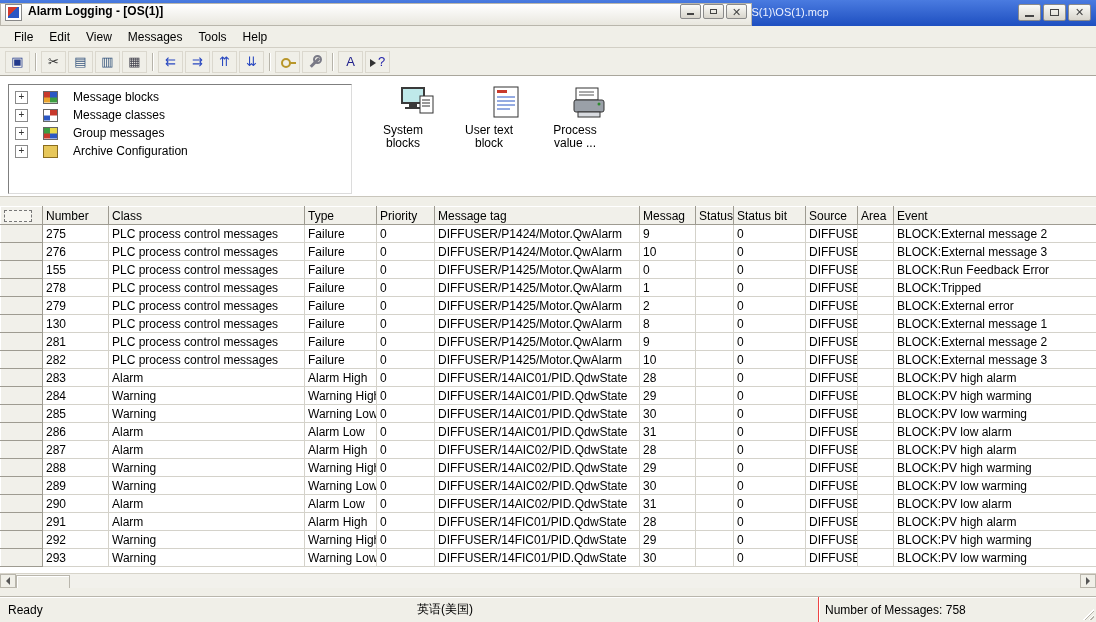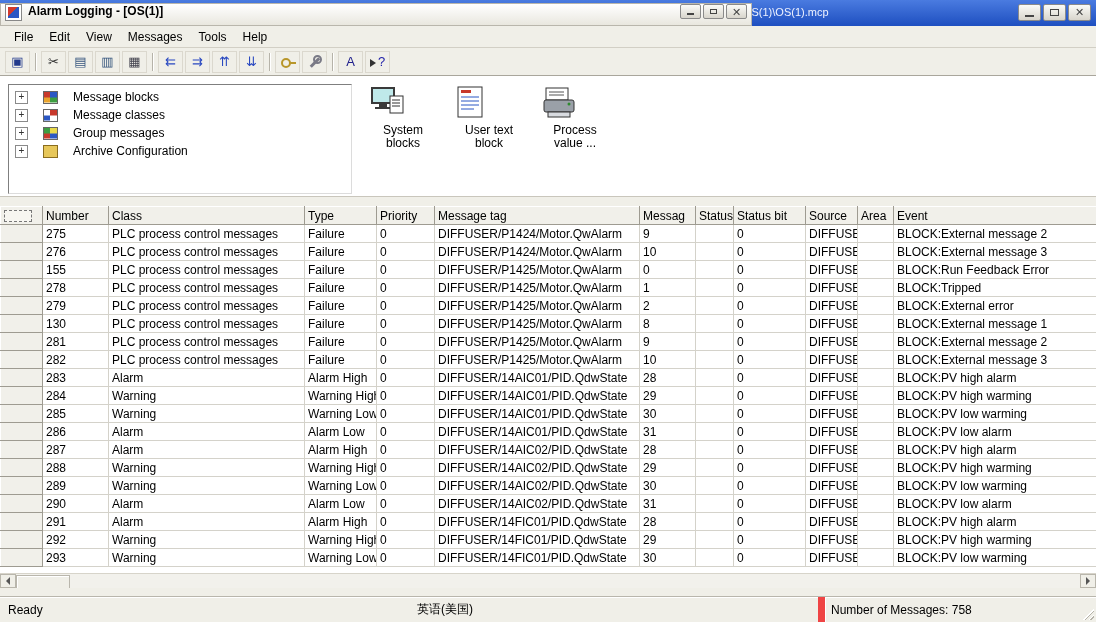--- a/index.html
+++ b/index.html
@@ -67,21 +67,21 @@
       display:inline-flex;align-items:center;justify-content:center;}
   .expander::before{content:"+";font-size:10px;line-height:1;color:#333;}
   .ticon{width:15px;height:13px;display:inline-block;flex:none;
       background-size:100% 50%;background-repeat:no-repeat;background-position:top,bottom;border:1px solid #666;box-sizing:border-box;}
   .ti0{background-image:linear-gradient(90deg,#c8392c 50%,#2b57c4 50%),linear-gradient(90deg,#e9a42d 50%,#3c9e41 50%);}
   .ti1{background-image:linear-gradient(90deg,#ffffff 50%,#c8392c 50%),linear-gradient(90deg,#2b57c4 50%,#ffffff 50%);}
   .ti2{background-image:linear-gradient(90deg,#3c9e41 50%,#e9d94a 50%),linear-gradient(90deg,#c8392c 50%,#2b57c4 50%);}
   .ti3{background-image:none;background-color:#e7c75a;border-color:#8a6d1f;}
 
   .blocks-panel{position:absolute;left:370px;top:6px;display:flex;gap:20px;}
-  .block-item{width:66px;display:flex;flex-direction:column;align-items:flex-start;cursor:default;}
+  .block-item{width:66px;display:flex;flex-direction:column;align-items:flex-end;cursor:default;}
   .bicon{height:38px;display:flex;align-items:flex-end;justify-content:center;}
   .blabel{margin-top:4px;font-size:12px;line-height:13px;text-align:center;}
 
   
   .table-area{position:absolute;left:0;top:206px;width:1096px;height:367px;overflow:hidden;background:#fff;}
   table{border-collapse:collapse;table-layout:fixed;width:1096px;font-size:12px;}
   th,td{overflow:hidden;white-space:nowrap;padding:1px 3px;height:18px;box-sizing:border-box;
       text-align:left;font-weight:normal;}
   th{background:#f1f0ea;border-right:1px solid #9e9b91;border-bottom:1px solid #9e9b91;
       border-top:1px solid #fff;border-left:1px solid #fff;}
@@ -102,21 +102,21 @@
   .scroll-track{flex:1;}
   .below-scroll{position:absolute;left:0;top:588px;width:1096px;height:8px;background:#f0efe8;}
 
   
   .statusbar{position:absolute;left:0;top:596px;width:1096px;height:26px;background:#f0efe8;
       border-top:1px solid #b9b6ac;box-shadow:inset 0 1px 0 #fff;display:flex;align-items:center;
       font-size:12px;box-sizing:border-box;}
   .sb-left{width:190px;padding-left:8px;box-sizing:border-box;}
   .sb-mid{width:510px;text-align:center;}
   .sb-spacer{width:118px;}
-  .sb-right{width:278px;border-left:7px solid #ef4444;box-shadow:inset 1px 0 0 #fff;
+  .sb-right{width:278px;border-left:1px solid #ef4444;box-shadow:inset 1px 0 0 #fff;
       padding-left:6px;box-sizing:border-box;height:100%;display:flex;align-items:center;}
   .grip{position:absolute;right:2px;bottom:2px;width:13px;height:13px;
       background:repeating-linear-gradient(-45deg,transparent 0 2px,#b5b2a8 2px 3px,#fff 3px 4px);
       clip-path:polygon(100% 0,100% 100%,0 100%);}
 </style>
 </head>
 <body>
 
 <div class="bg-titlebar">
   <span class="bg-path">C:\Program Files\Siemens\Step7\S7Proj\...\wincproj\OS(1)\OS(1).mcp</span>

